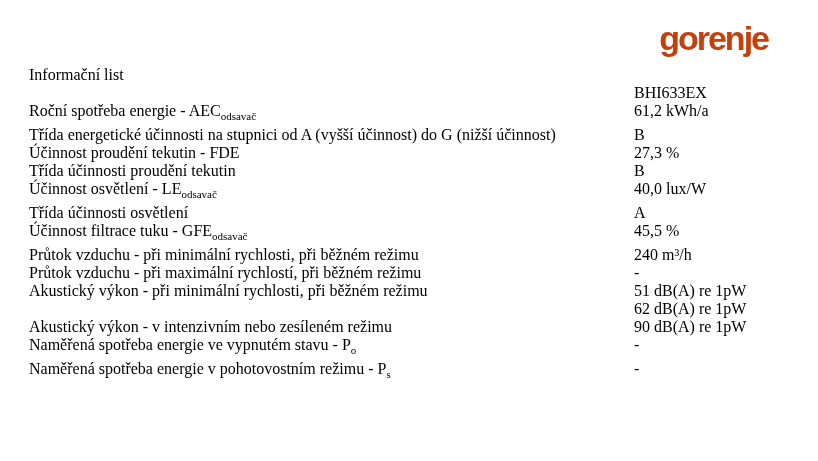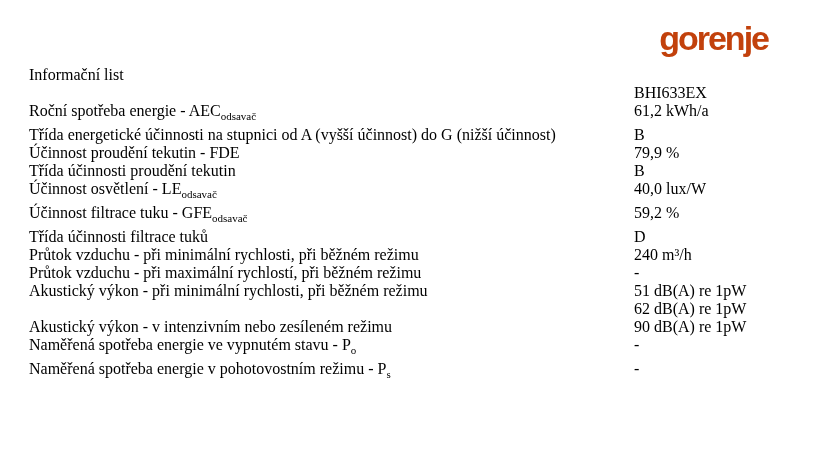--- a/index.html
+++ b/index.html
@@ -61,25 +61,25 @@
 </head>
 <body>
 
 <div class="page">
   <div class="logo">gorenje</div>
   <div class="spec" id="spec-table">
       <div class="row"><span class="label">Informační list</span></div>
       <div class="row"><span class="value">BHI633EX</span></div>
       <div class="row has-sub"><span class="label">Roční spotřeba energie - AEC</span><sub class="spec-sub">odsavač</sub><span class="value">61,2 kWh/a</span></div>
       <div class="row"><span class="label">Třída energetické účinnosti na stupnici od A (vyšší účinnost) do G (nižší účinnost)</span><span class="value">B</span></div>
-      <div class="row"><span class="label">Účinnost proudění tekutin - FDE</span><span class="value">79,9 %</span></div>
+      <div class="row"><span class="label">Účinnost proudění tekutin - FDE</span><span class="value">27,3 %</span></div>
       <div class="row"><span class="label">Třída účinnosti proudění tekutin</span><span class="value">B</span></div>
       <div class="row has-sub"><span class="label">Účinnost osvětlení - LE</span><sub class="spec-sub">odsavač</sub><span class="value">40,0 lux/W</span></div>
-      <div class="row has-sub"><span class="label">Účinnost filtrace tuku - GFE</span><sub class="spec-sub">odsavač</sub><span class="value">59,2 %</span></div>
-      <div class="row"><span class="label">Třída účinnosti filtrace tuků</span><span class="value">D</span></div>
+      <div class="row"><span class="label">Třída účinnosti osvětlení</span><span class="value">A</span></div>
+      <div class="row has-sub"><span class="label">Účinnost filtrace tuku - GFE</span><sub class="spec-sub">odsavač</sub><span class="value">45,5 %</span></div>
       <div class="row"><span class="label">Průtok vzduchu - při minimální rychlosti, při běžném režimu</span><span class="value">240 m³/h</span></div>
       <div class="row"><span class="label">Průtok vzduchu - při maximální rychlostí, při běžném režimu</span><span class="value">-</span></div>
       <div class="row"><span class="label">Akustický výkon - při minimální rychlosti, při běžném režimu</span><span class="value">51 dB(A) re 1pW</span></div>
       <div class="row"><span class="value">62 dB(A) re 1pW</span></div>
       <div class="row"><span class="label">Akustický výkon - v intenzivním nebo zesíleném režimu</span><span class="value">90 dB(A) re 1pW</span></div>
       <div class="row has-sub"><span class="label">Naměřená spotřeba energie ve vypnutém stavu - P</span><sub class="spec-sub">o</sub><span class="value">-</span></div>
       <div class="row has-sub"><span class="label">Naměřená spotřeba energie v pohotovostním režimu - P</span><sub class="spec-sub">s</sub><span class="value">-</span></div>
     </div>
 </div>
 

